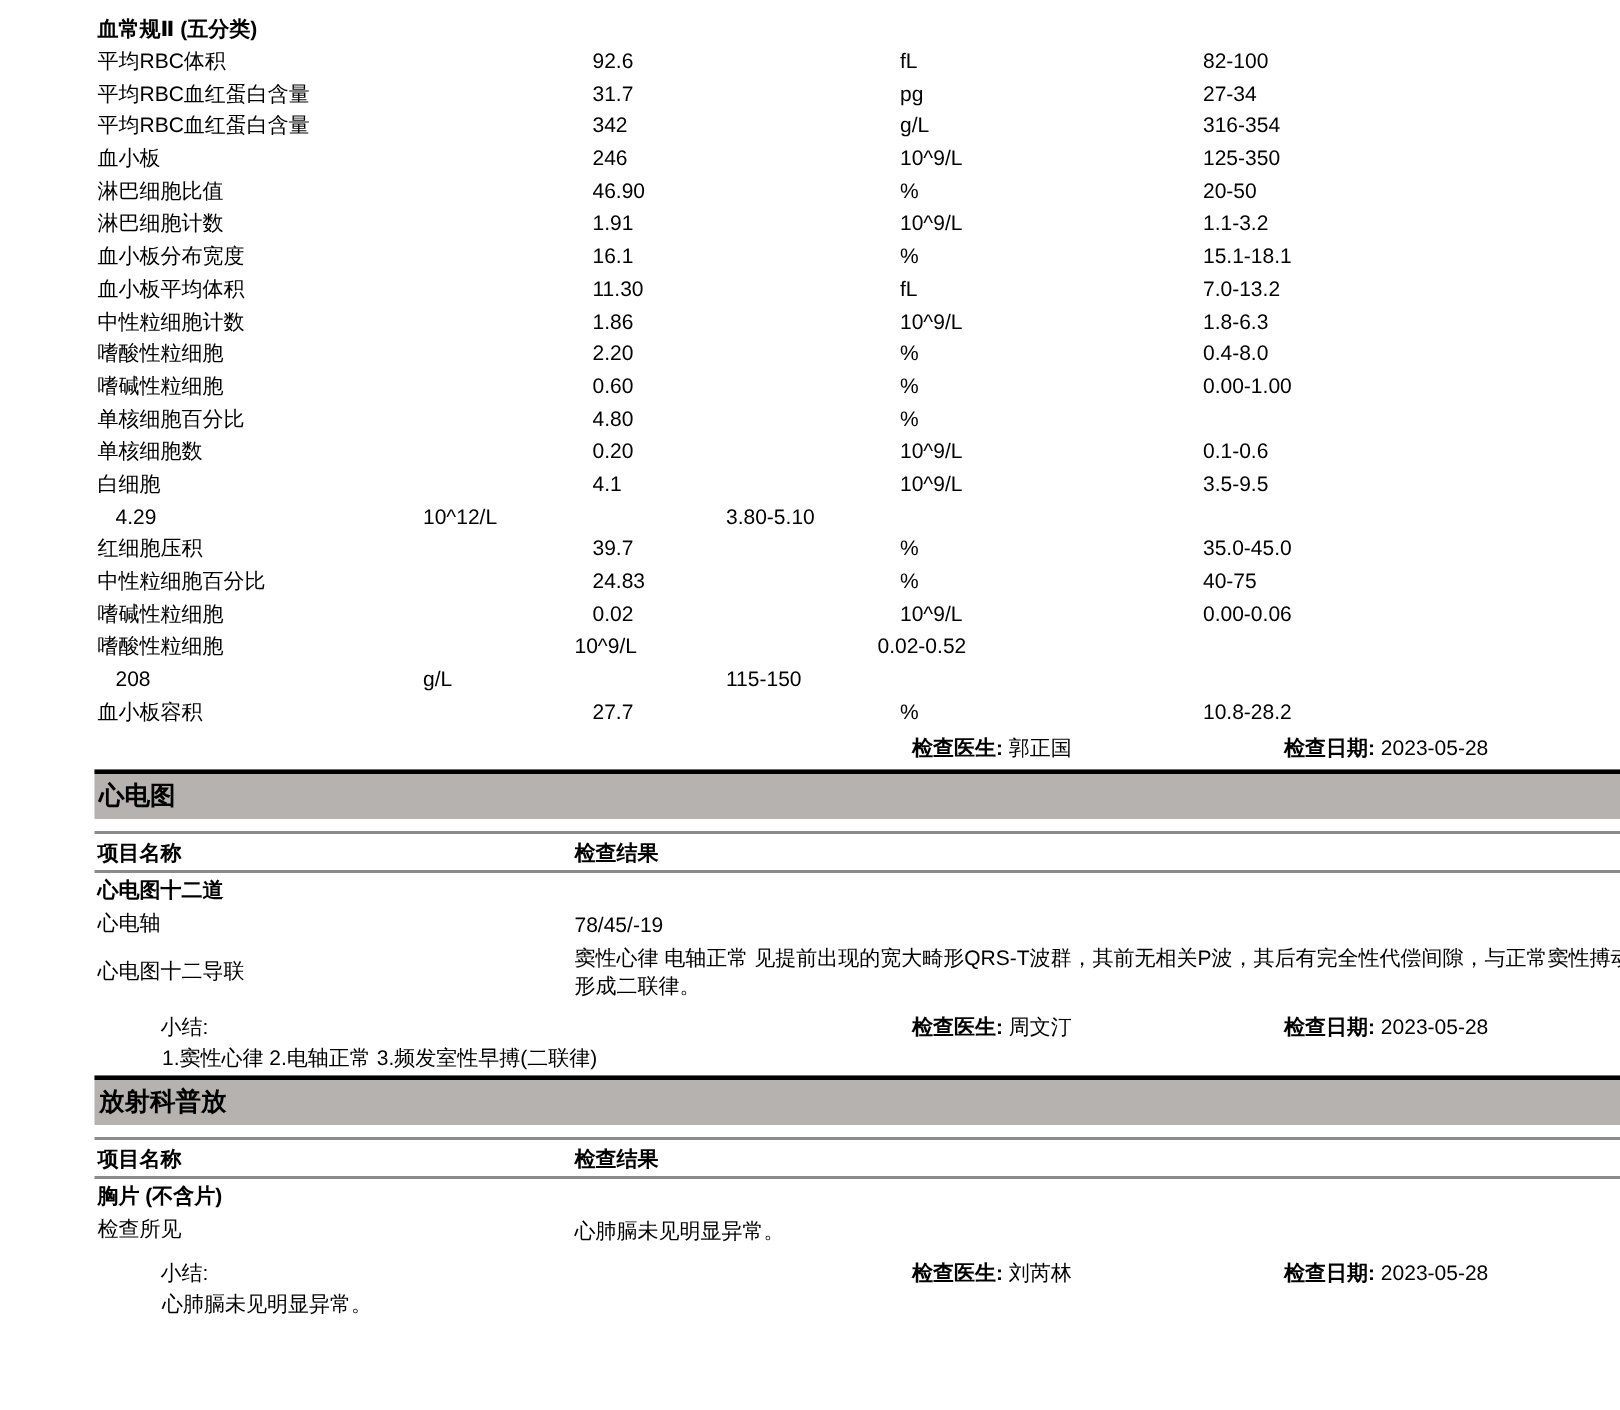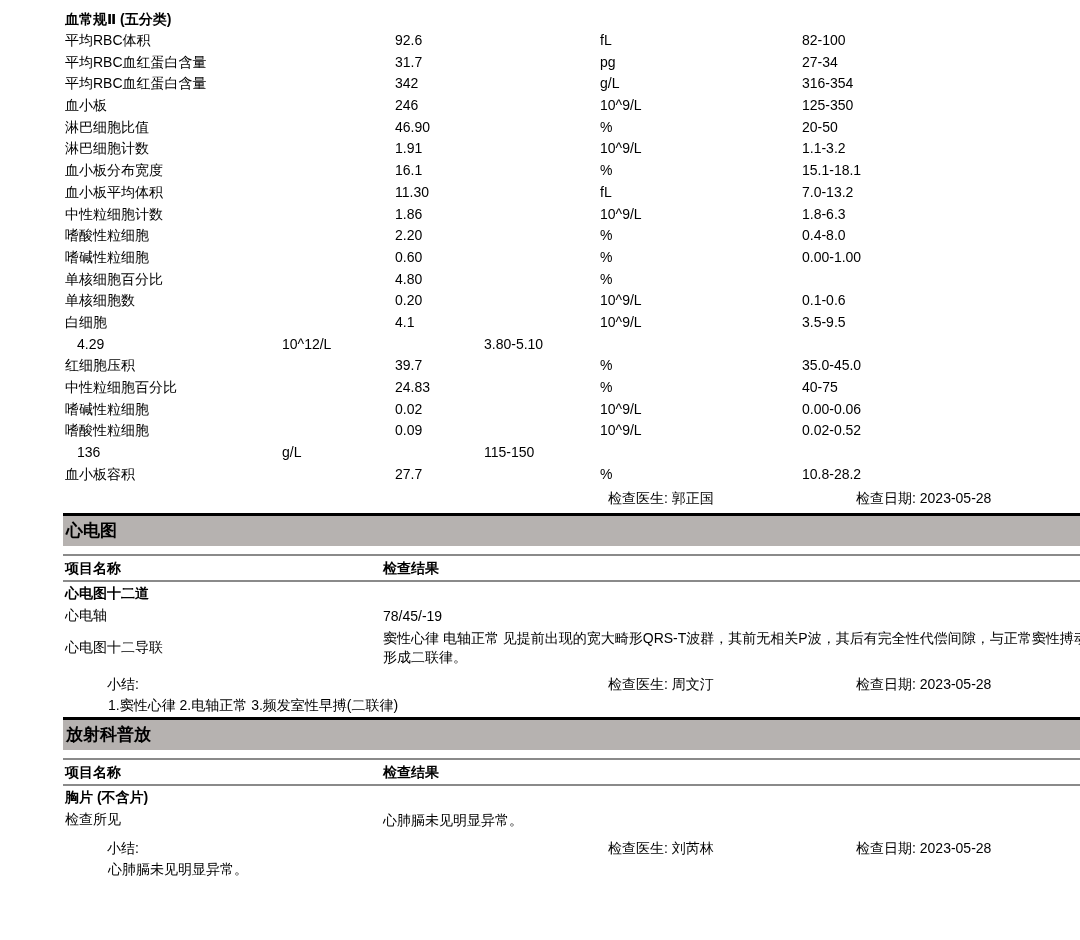--- a/index.html
+++ b/index.html
@@ -21,21 +21,21 @@
   .lab-row { display: flex; height: 21.7px; line-height: 21.7px; padding-left: 2px; }
   .c-name  { width: 318px; flex: none; }
   .c-val   { width: 205px; flex: none; margin-left: 12px; }
   .c-unit  { width: 202px; flex: none; }
   .c-range { flex: 1; }
 
   
   .meta-row { position: relative; height: 26px; line-height: 26px; }
   .meta-doctor { position: absolute; left: 545px; top: 0; white-space: nowrap; }
   .meta-date   { position: absolute; left: 793px; top: 0; white-space: nowrap; }
-  .meta-label  { font-weight: normal; }
+  .meta-label  { font-weight: bold; }
 
   
   .section { margin-top: 2px; }
   .section-bar {
     border-top: 3px solid #000000;
     background: #b6b2b0;
     height: 30px; line-height: 30px;
     padding-left: 3px;
     font-size: 17px; font-weight: bold;
     margin-bottom: 8px;
@@ -168,26 +168,25 @@
           <span class="c-range">40-75</span>
         </div>
         <div class="lab-row">
           <span class="c-name">嗜碱性粒细胞</span>
           <span class="c-val">0.02</span>
           <span class="c-unit">10^9/L</span>
           <span class="c-range">0.00-0.06</span>
         </div>
         <div class="lab-row">
           <span class="c-name">嗜酸性粒细胞</span>
-          <span class="c-val">0.09</span>
           <span class="c-unit">10^9/L</span>
           <span class="c-range">0.02-0.52</span>
         </div>
         <div class="lab-row">
-          <span class="c-val">136</span>
+          <span class="c-val">208</span>
           <span class="c-unit">g/L</span>
           <span class="c-range">115-150</span>
         </div>
         <div class="lab-row">
           <span class="c-name">血小板容积</span>
           <span class="c-val">27.7</span>
           <span class="c-unit">%</span>
           <span class="c-range">10.8-28.2</span>
         </div>
       </div>

